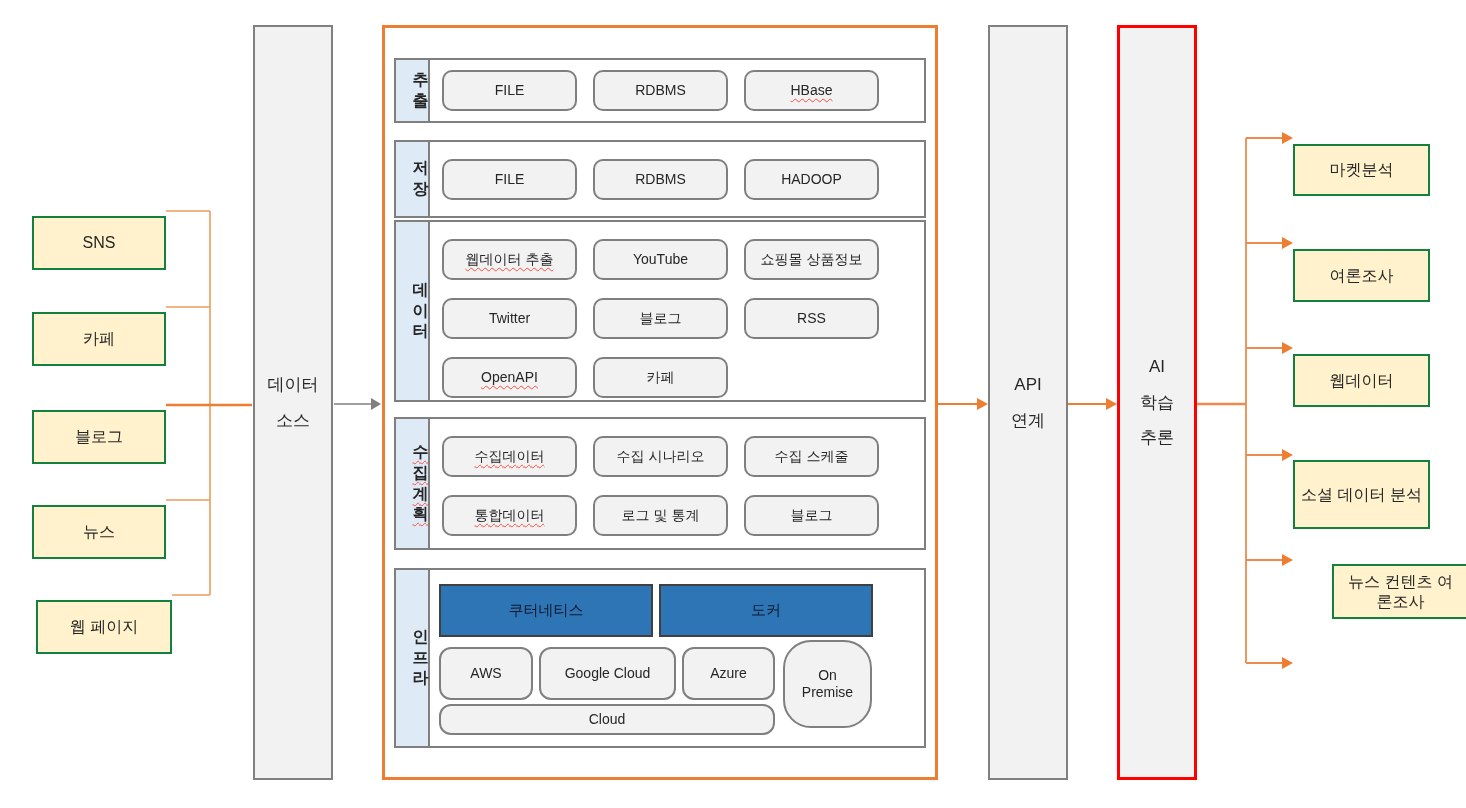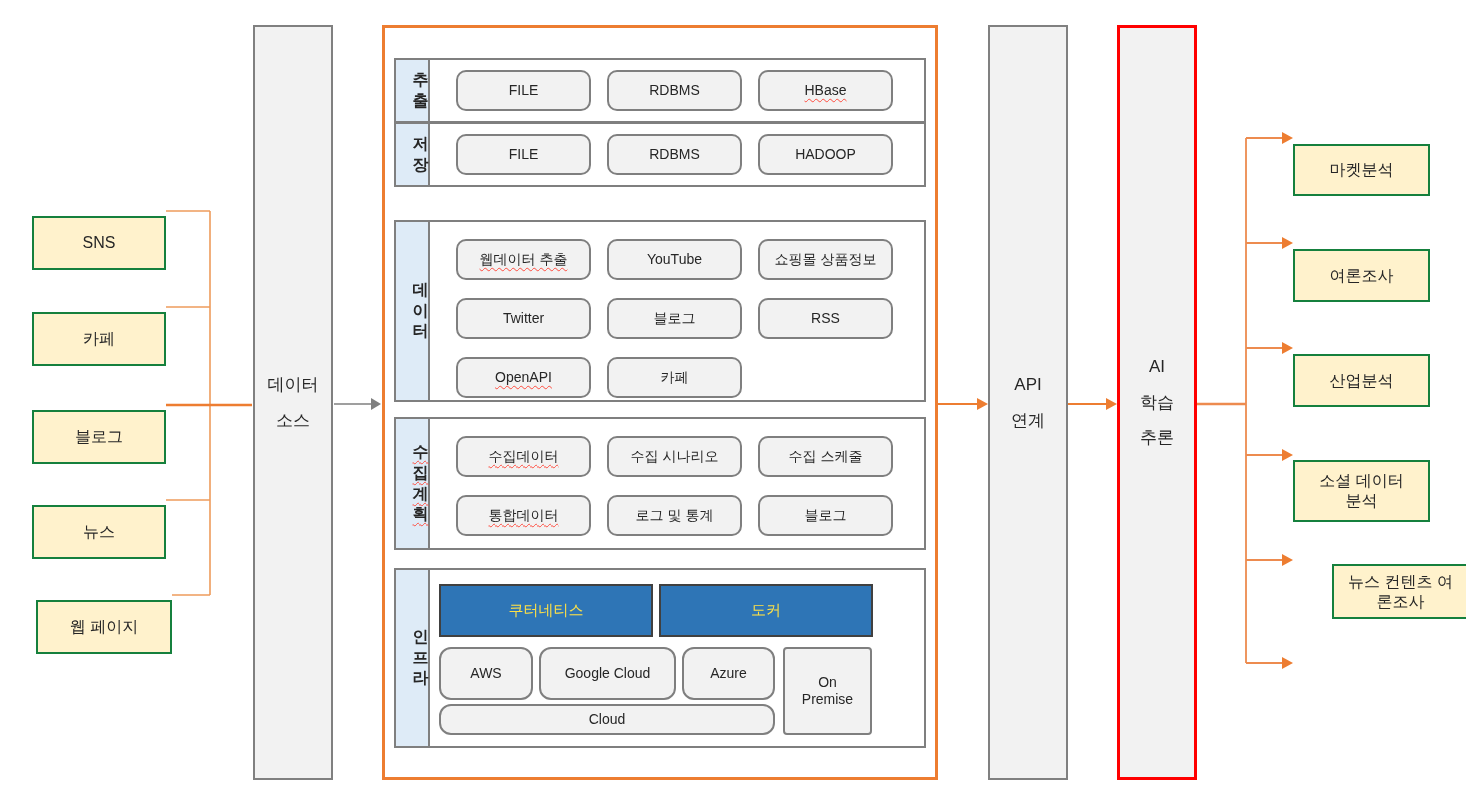--- a/index.html
+++ b/index.html
@@ -25,32 +25,32 @@
 
   
   .sec{position:absolute;left:9px;width:532px;background:#ffffff;
        border:2px solid #7F7F7F;box-sizing:border-box;display:flex;}
   .sec-label{width:34px;flex:0 0 34px;background:#DEEBF7;border-right:2px solid #7F7F7F;
              display:flex;align-items:center;justify-content:center;
              font-weight:bold;font-size:16px;box-sizing:border-box;}
   .sec-label span{display:block;width:1.1em;word-break:break-all;
                   text-align:center;line-height:1.3;margin-left:17px;}
   .sec-content{flex:1;display:flex;flex-wrap:wrap;align-content:center;
-               padding-left:26px;gap:18px 16px;box-sizing:border-box;position:relative;}
+               padding-left:12px;gap:18px 16px;box-sizing:border-box;position:relative;}
   .sec-content.topalign{align-content:flex-start;padding-top:17px;}
 
   
   .ibox{width:135px;height:41px;background:#F2F2F2;border:2px solid #7F7F7F;
         border-radius:10px;display:flex;align-items:center;justify-content:center;
         font-size:14px;text-align:center;box-sizing:border-box;line-height:1.2;}
 
   
   .infra-abs{position:absolute;box-sizing:border-box;display:flex;align-items:center;
              justify-content:center;text-align:center;font-size:14px;line-height:1.25;}
-  .bluebox{background:#2E75B6;border:2px solid #404040;color:#fde047;font-size:15px;}
+  .bluebox{background:#2E75B6;border:2px solid #404040;color:#0f172a;font-size:15px;}
   .cloudbox{background:#F2F2F2;border:2px solid #7F7F7F;border-radius:12px;}
 
   
   .sp{text-decoration:underline wavy #FF4B3E 1px;text-underline-offset:3px;}
 </style>
 </head>
 <body>
 
 <div class="canvas">
 
@@ -131,21 +131,21 @@
           </div>
         <div class="ibox">
             <span>RDBMS</span>
           </div>
         <div class="ibox">
             <span class="sp">HBase</span>
           </div>
       </div>
     </div>
 
-    <div class="sec" style="top:94px;height:65px">
+    <div class="sec" style="top:112px;height:78px">
       <div class="sec-label">
         <span>저장</span>
       </div>
       <div class="sec-content">
         <div class="ibox">
             <span>FILE</span>
           </div>
         <div class="ibox">
             <span>RDBMS</span>
           </div>
@@ -226,21 +226,21 @@
         </div>
         <div class="infra-abs cloudbox" style="left:9px;top:77px;width:94px;height:53px">
           <span>AWS</span>
         </div>
         <div class="infra-abs cloudbox" style="left:109px;top:77px;width:137px;height:53px">
           <span>Google Cloud</span>
         </div>
         <div class="infra-abs cloudbox" style="left:252px;top:77px;width:93px;height:53px">
           <span>Azure</span>
         </div>
-        <div class="infra-abs cloudbox" style="left:353px;top:77px;width:89px;height:88px;border-radius:4px">
+        <div class="infra-abs cloudbox" style="left:353px;top:70px;width:89px;height:88px;border-radius:28px">
           <span style="width:60px">On Premise</span>
         </div>
         <div class="infra-abs cloudbox" style="left:9px;top:134px;width:336px;height:31px">
           <span>Cloud</span>
         </div>
       </div>
     </div>
   </div>
 
   <div class="pillar" style="left:988px;top:25px;width:80px;height:755px">
@@ -254,22 +254,22 @@
 추론</span>
   </div>
 
   <div class="ybox" style="left:1293px;top:112px;width:137px;height:52px">
     <span>마켓분석</span>
   </div>
   <div class="ybox" style="left:1293px;top:217px;width:137px;height:53px">
     <span>여론조사</span>
   </div>
   <div class="ybox" style="left:1293px;top:322px;width:137px;height:53px">
-    <span>산업분석</span>
-  </div>
-  <div class="ybox" style="left:1293px;top:428px;width:137px;height:62px;padding:0 18px">
+    <span>웹데이터</span>
+  </div>
+  <div class="ybox" style="left:1293px;top:428px;width:137px;height:69px;padding:0 0">
     <span>소셜 데이터 분석</span>
   </div>
   <div class="ybox" style="left:1332px;top:532px;width:137px;height:55px;padding:0 10px">
     <span>뉴스 컨텐츠 여론조사</span>
   </div>
 
 </div>
 
 </body></html>

